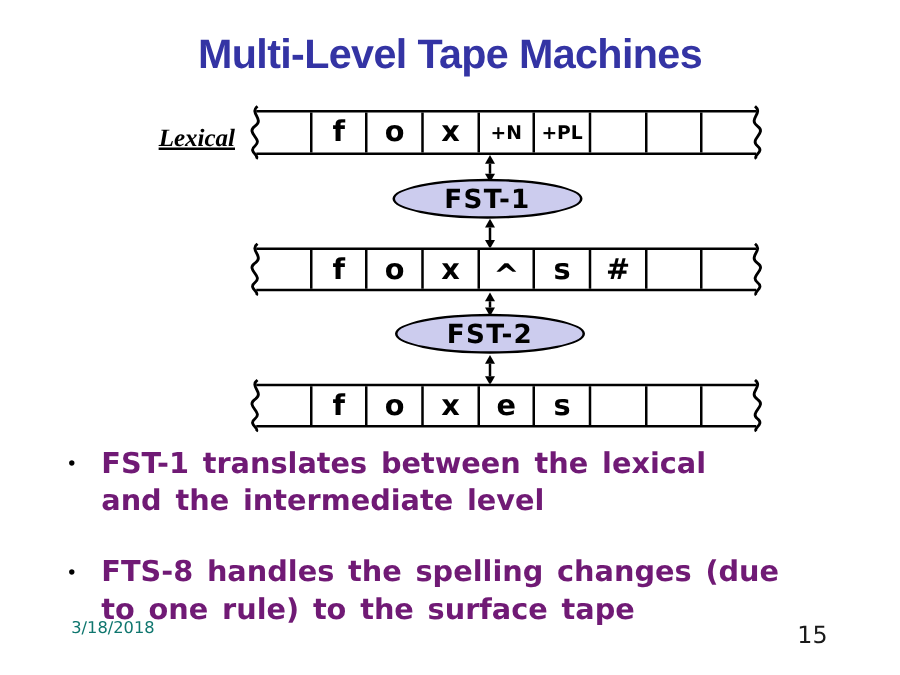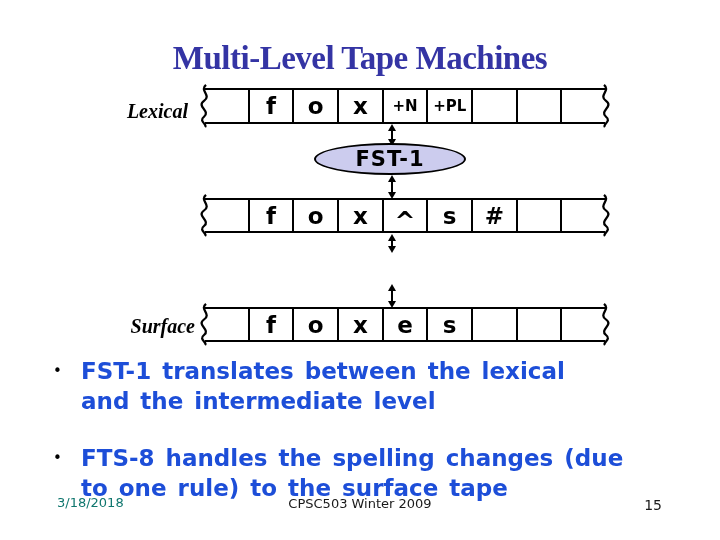--- a/index.html
+++ b/index.html
@@ -1,26 +1,26 @@
 <!DOCTYPE html>
 <html><head>
 <meta charset="utf-8">
 <style>
   html,body{margin:0;padding:0;}
   body{width:720px;height:540px;background:#ffffff;overflow:hidden;
        font-family:"DejaVu Sans",sans-serif;}
   .slide{position:relative;width:720px;height:540px;background:#fff;}
 
-  .title{position:absolute;top:24px;left:0;right:0;margin:16px;text-align:center;
-         font-family:Liberation Serif, serif;font-weight:bold;font-size:33px;
+  .title{position:absolute;top:24px;left:0;right:0;margin:0;text-align:center;
+         font-family:Liberation Sans, sans-serif;font-weight:bold;font-size:33px;
          letter-spacing:-0.5px;color:#3434a4;}
 
   .tape-label{position:absolute;font-family:"Liberation Serif",serif;
               font-style:italic;font-weight:700;font-size:20px;color:#000;
-              text-align:right;}
+              text-align:right;text-decoration:underline;}
   #label-lexical{left:40px;width:148px;top:100px;}
   #label-intermediate{left:40px;width:165px;top:206px;}
   #label-surface{left:40px;width:155px;top:315px;}
 
   .tape{position:absolute;left:205px;width:400px;display:flex;
         border-top:2px solid #000;border-bottom:2px solid #000;
         box-sizing:border-box;background:#fff;}
   #tape-lexical{top:88px;height:36px;}
   #tape-intermediate{top:198px;height:35px;}
   #tape-surface{top:307px;height:35px;}
@@ -52,26 +52,26 @@
   #arrow-1{top:131px;height:8px;}
   #arrow-2{top:182px;height:10px;}
   #arrow-3{top:241px;height:5px;}
   #arrow-4{top:291px;height:10px;}
 
   .bullets{position:absolute;left:50px;width:602px;top:356px;}
   .bullet-item{display:flex;margin-bottom:27px;}
   .bullet-marker{flex:none;width:28px;font-size:15px;line-height:30px;
                  padding-left:3px;color:#000;}
   .bullet-text{flex:1;font-weight:bold;font-size:23px;line-height:30px;
-               color:#1d4ed8;white-space:pre;word-spacing:3px;letter-spacing:0;}
+               color:#701a75;white-space:pre;word-spacing:3px;letter-spacing:0;}
 
   .footer-date{position:absolute;left:57px;top:495px;font-size:13px;color:#0f766e;}
   .footer-course{position:absolute;left:0;right:0;top:496px;text-align:center;
                  font-size:13px;color:#1a1a1a;}
-  .footer-page{position:absolute;right:58px;top:497px;font-size:14px;color:#1a1a1a;}
+  .footer-page{position:absolute;right:58px;top:497px;font-size:19px;color:#1a1a1a;}
 </style>
 </head>
 <body>
 
 <div class="slide">
 
   <h1 class="title" style="color: rgb(52, 52, 164);">Multi-Level Tape Machines</h1>
 
   <div class="tape-label" id="label-lexical">Lexical</div>
   <div class="tape" id="tape-lexical">
@@ -111,24 +111,24 @@
       <div class="cell">x</div>
       <div class="cell caret">^</div>
       <div class="cell">s</div>
       <div class="cell">#</div>
       <div class="cell"></div>
       <div class="cell"></div>
     </div>
 
   <div class="varrow" id="arrow-3"></div>
 
+  <div class="fst" id="fst-2" style="background: rgb(204, 204, 238);">FST-2</div>
 
   <div class="varrow" id="arrow-4"></div>
 
-  <div class="tape-label" id="label-surface">Surface</div>
   <div class="tape" id="tape-surface">
     <svg class="squig left" viewBox="0 0 12 47" preserveAspectRatio="none">
       <path d="M8 1 C1 7 14 12 6 18 C-2 24 13 29 6 35 C0 40 10 43 7 46" fill="none" stroke="#000" stroke-width="2.3"></path>
     </svg>
     <svg class="squig right" viewBox="0 0 12 47" preserveAspectRatio="none">
       <path d="M8 1 C1 7 14 12 6 18 C-2 24 13 29 6 35 C0 40 10 43 7 46" fill="none" stroke="#000" stroke-width="2.3"></path>
     </svg>
   <div class="cell"></div>
       <div class="cell">f</div>
       <div class="cell">o</div>
@@ -147,16 +147,15 @@
 and the intermediate level</span>
     </div>
     <div class="bullet-item">
       <span class="bullet-marker">•</span>
       <span class="bullet-text">FTS-8 handles the spelling changes (due
 to one rule) to the surface tape</span>
     </div>
   </div>
 
   <div class="footer-date">3/18/2018</div>
-  <div class="footer-course">CPSC503 Winter 2009</div>
   <div class="footer-page">15</div>
 
 </div>
 
 </body></html>

